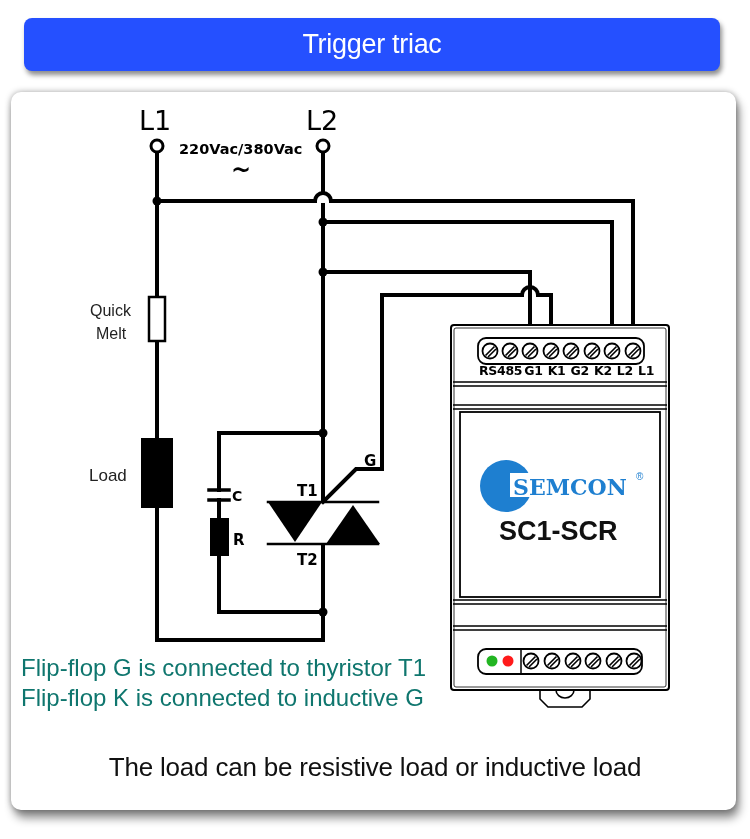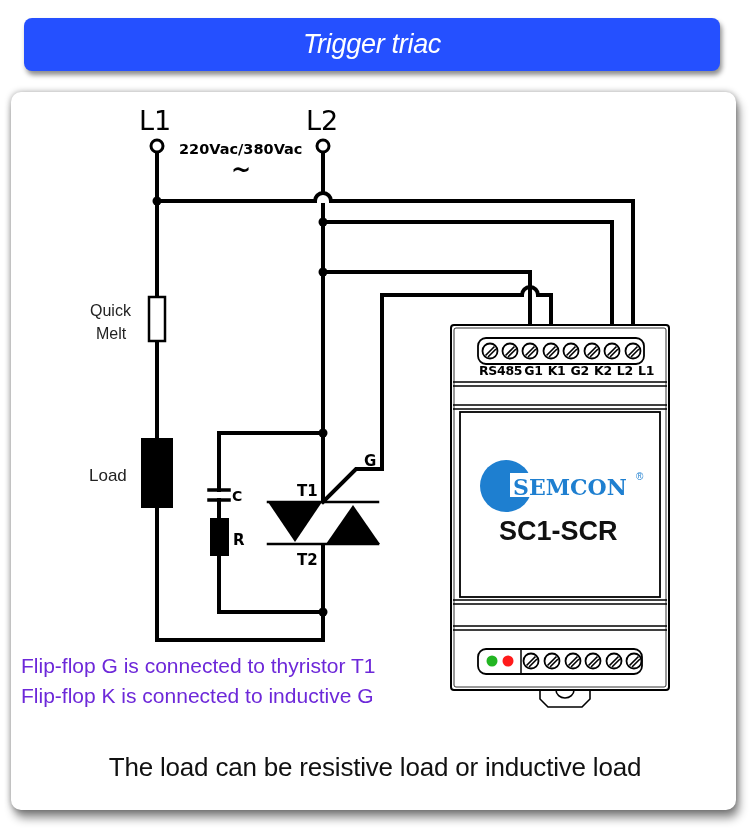--- a/index.html
+++ b/index.html
@@ -2,26 +2,26 @@
 <html><head>
 <meta charset="utf-8">
 <style>
   html, body { margin:0; padding:0; }
   body { width:750px; height:839px; background:#ffffff; position:relative; overflow:hidden;
          font-family:"Liberation Sans", sans-serif; }
   .banner { position:absolute; left:24px; top:18px; width:696px; height:53px;
             background:#2550ff; border-radius:8px;
             box-shadow: 2px 4px 5px rgba(0,0,0,0.45);
             display:flex; align-items:center; justify-content:center; }
-  .banner-title { color:#ffffff; font-size:27px; letter-spacing:-0.3px;font-style:italic; }
+  .banner-title { color:#ffffff; font-size:27px; letter-spacing:-0.3px; }
   .card { position:absolute; left:11px; top:92px; width:725px; height:718px;
           background:#ffffff; border-radius:10px;
           box-shadow: 0 0 6px rgba(0,0,0,0.35), 3px 8px 10px rgba(0,0,0,0.45); }
   svg.diagram { position:absolute; left:0; top:0; width:750px; height:839px; }
-  .note { position:absolute; left:21px; font-size:21px; color:#6d28d9; }
+  .note { position:absolute; left:21px; font-size:24px; color:#0f766e; }
   .footer { position:absolute; left:0; width:750px; top:752px; text-align:center;
             font-size:26px; color:#111; letter-spacing:-0.2px; }
   .lbl { font-family:"Liberation Sans", sans-serif; }
   .lblb { font-family:"DejaVu Sans", sans-serif; font-weight:bold; }
 </style>
 </head>
 <body>
 
 <div class="banner">
   <span class="banner-title">Trigger triac</span>

